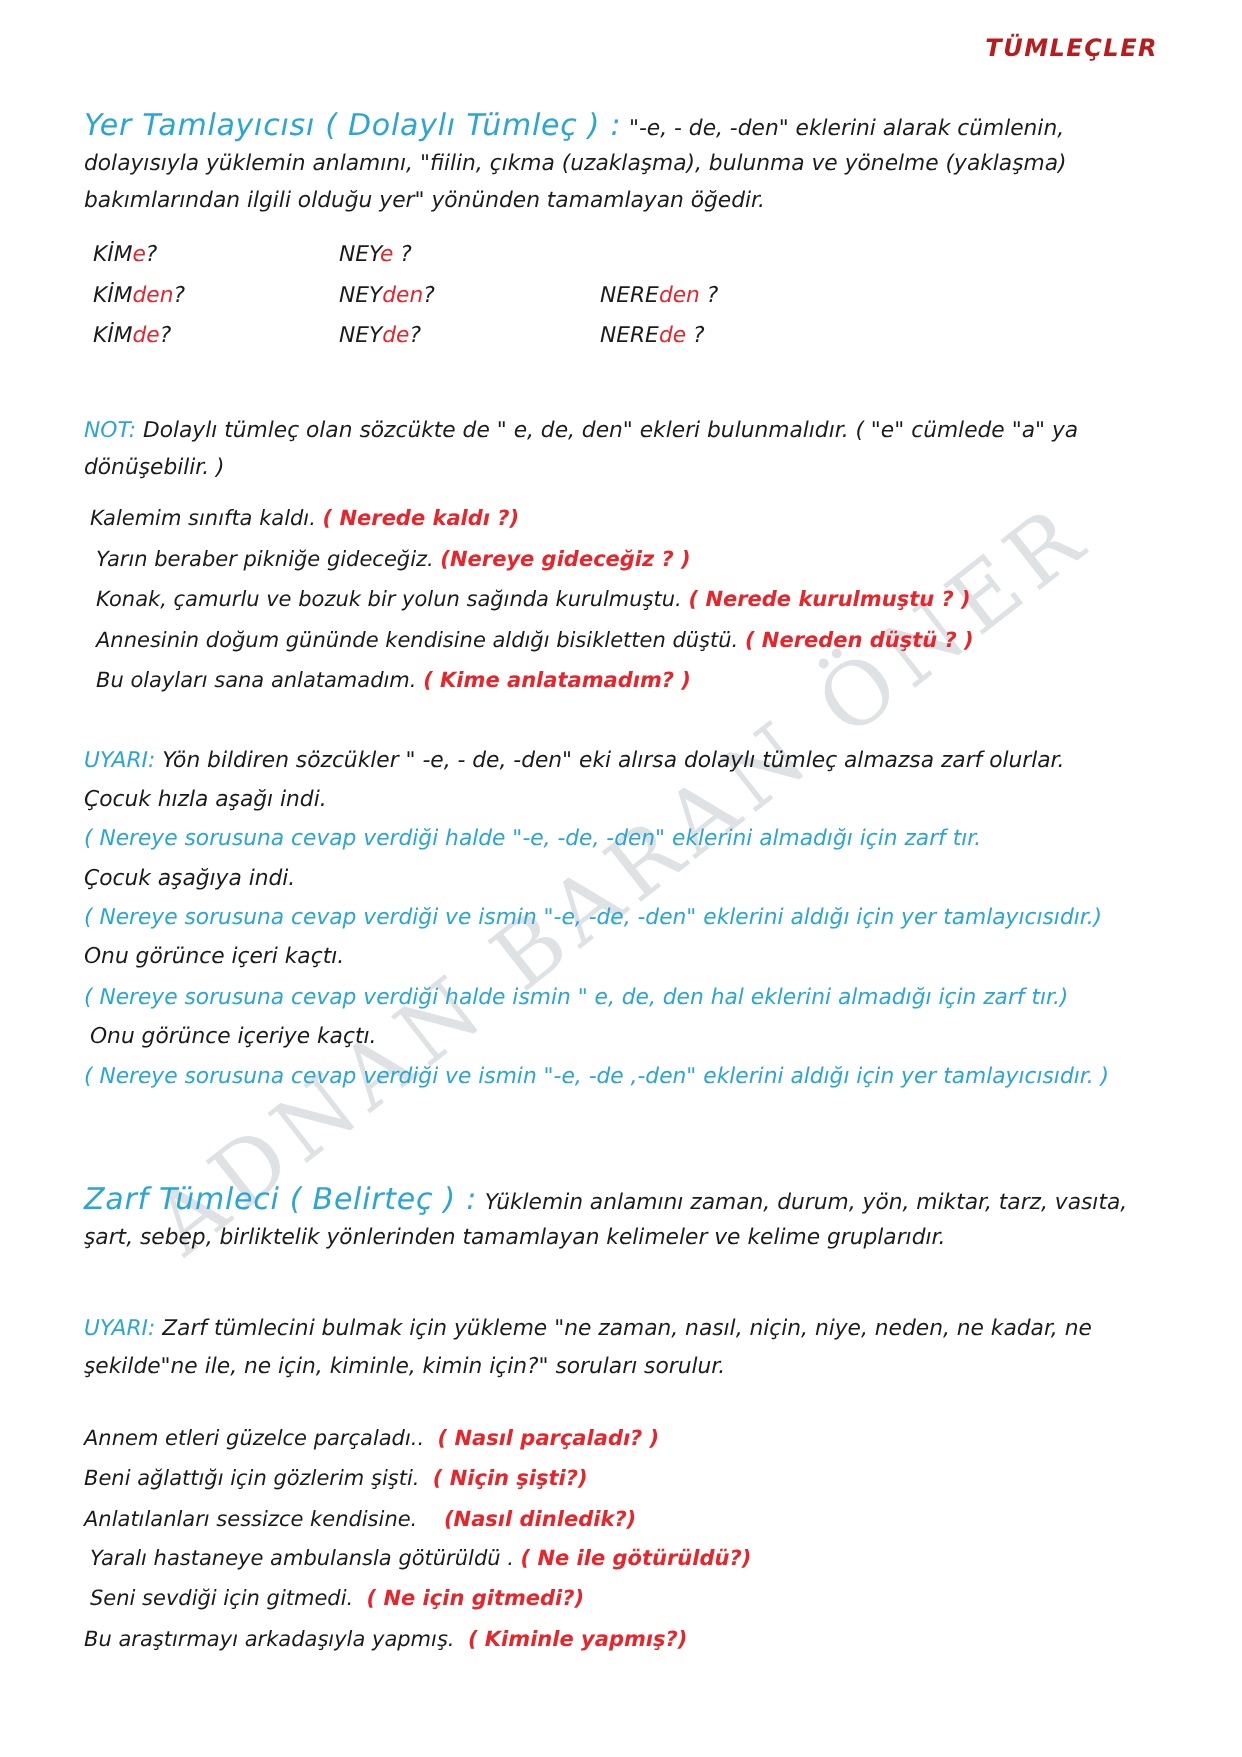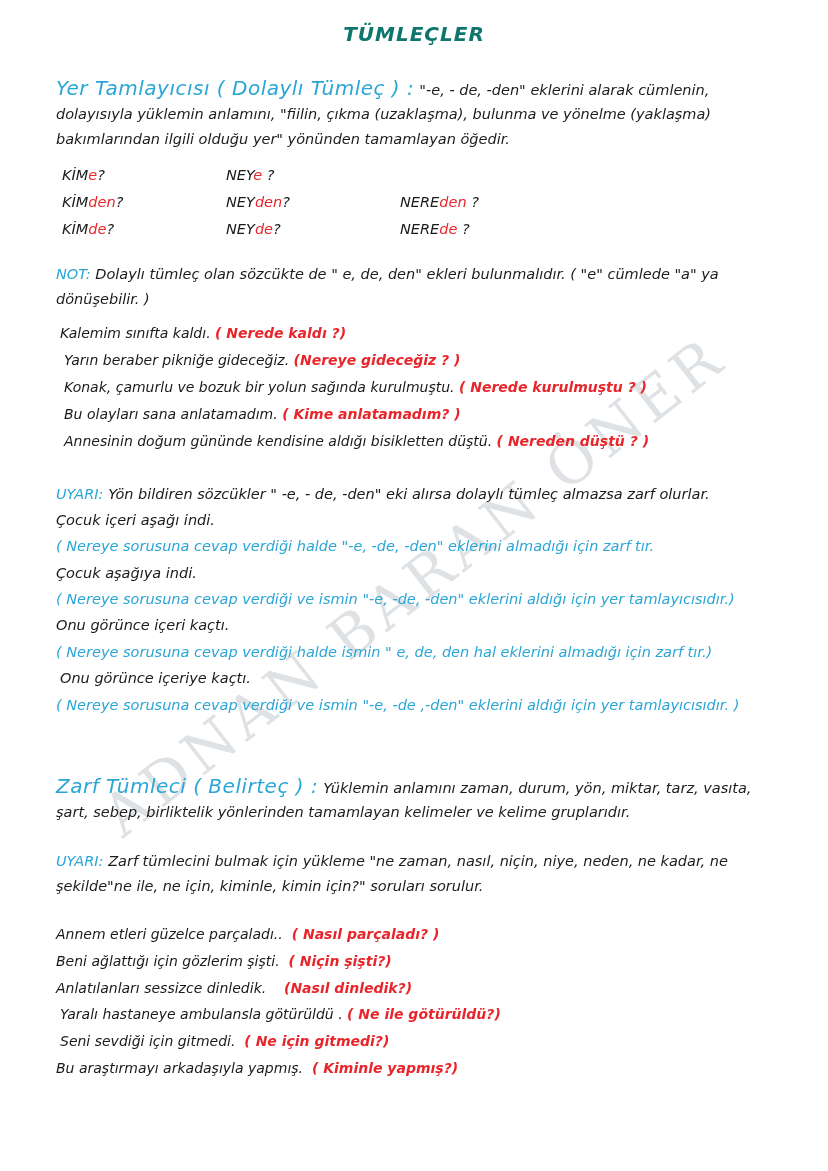--- a/index.html
+++ b/index.html
@@ -27,25 +27,25 @@
     letter-spacing:6px;
     color:#d9dde1;
     opacity:.85;
     white-space:nowrap;
     z-index:0;
     pointer-events:none;
   }
   .content { position:relative; z-index:2; }
 
   .doc-title {
-    text-align:center;
-    color:#0f766e;
+    text-align:right;
+    color:#b91c1c;
     font-style:italic;
     font-weight:bold;
-    font-size:20px;
+    font-size:16px;
     letter-spacing:1px;
     margin:4px 0 30px 0;
   }
 
   .h-blue {
     color:#2aa6d6;
     font-style:italic;
     font-size:20px;
     letter-spacing:.5px;
     font-weight:normal;
@@ -71,21 +71,21 @@
     font-style:italic;
     font-size:14.5px;
     line-height:1.85;
   }
   .qrow { display:flex; }
   .qcell { width:150px; }
   .qcell.c2 { width:160px; padding-left:14px; }
   .qcell.c3 { padding-left:14px; }
   .red { color:#e8252a; }
 
-  .note-block { margin-top:20px; }
+  .note-block { margin-top:38px; }
   .lbl-blue {
     color:#2aa6d6;
     font-style:italic;
     font-size:14.5px;
   }
   .ex-list { margin:8px 0 0 4px; }
   .ex {
     font-style:italic;
     font-size:14px;
     line-height:1.92;
@@ -100,21 +100,21 @@
     font-size:14.5px;
     line-height:1.82;
     margin:0;
     white-space:nowrap;
   }
   .warn-line.expl { color:#2aa6d6; }
 
   .section2 { margin-top:56px; }
   .section2 .h-blue { font-size:20px; }
 
-  .s2-warn { margin-top:24px; }
+  .s2-warn { margin-top:36px; }
   .s2-ex { margin-top:22px; }
 
   .indent1 { padding-left:4px; }
 </style>
 </head>
 <body>
 
 <div class="page">
 
   <div class="watermark">ADNAN BARAN ÖNER</div>
@@ -153,32 +153,32 @@
         <p class="body-line">
           <span class="lbl-blue">NOT:</span>
           <span>Dolaylı tümleç olan sözcükte de " e, de, den" ekleri bulunmalıdır. ( "e" cümlede "a" ya</span>
         </p>
         <p class="body-line">dönüşebilir. )</p>
 
         <div class="ex-list">
           <p class="ex"><span>Kalemim sınıfta kaldı.</span> <span class="ans">( Nerede kaldı ?)</span></p>
           <p class="ex indent1"><span>Yarın beraber pikniğe gideceğiz.</span> <span class="ans">(Nereye gideceğiz ? )</span></p>
           <p class="ex indent1"><span>Konak, çamurlu ve bozuk bir yolun sağında kurulmuştu.</span> <span class="ans">( Nerede kurulmuştu ? )</span></p>
+          <p class="ex indent1"><span>Annesinin doğum gününde kendisine aldığı bisikletten düştü.</span> <span class="ans">( Nereden düştü ? )</span></p>
           <p class="ex indent1"><span>Bu olayları sana anlatamadım.</span> <span class="ans">( Kime anlatamadım? )</span></p>
-          <p class="ex indent1"><span>Annesinin doğum gününde kendisine aldığı bisikletten düştü.</span> <span class="ans">( Nereden düştü ? )</span></p>
         </div>
       </div>
 
       <div class="warn-block">
         <p class="warn-line">
           <span class="lbl-blue">UYARI:</span>
           <span>Yön bildiren sözcükler " -e, - de, -den" eki alırsa dolaylı tümleç almazsa zarf olurlar.</span>
         </p>
 
-        <p class="warn-line">Çocuk içeri aşağı indi.</p>
+        <p class="warn-line">Çocuk hızla aşağı indi.</p>
         <p class="warn-line expl">( Nereye sorusuna cevap verdiği halde "-e, -de, -den" eklerini almadığı için zarf tır.</p>
 
         <p class="warn-line">Çocuk aşağıya indi.</p>
         <p class="warn-line expl">( Nereye sorusuna cevap verdiği ve ismin "-e, -de, -den" eklerini aldığı için yer tamlayıcısıdır.)</p>
 
         <p class="warn-line">Onu görünce içeri kaçtı.</p>
         <p class="warn-line expl">( Nereye sorusuna cevap verdiği halde ismin " e, de, den hal eklerini almadığı için zarf tır.)</p>
 
         <p class="warn-line indent1">Onu görünce içeriye kaçtı.</p>
         <p class="warn-line expl">( Nereye sorusuna cevap verdiği ve ismin "-e, -de ,-den" eklerini aldığı için yer tamlayıcısıdır. )</p>
@@ -196,21 +196,21 @@
         <p class="body-line">
           <span class="lbl-blue">UYARI:</span>
           <span>Zarf tümlecini bulmak için yükleme "ne zaman, nasıl, niçin, niye, neden, ne kadar, ne</span>
         </p>
         <p class="body-line">şekilde"ne ile, ne için, kiminle, kimin için?" soruları sorulur.</p>
       </div>
 
       <div class="s2-ex">
         <p class="ex"><span>Annem etleri güzelce parçaladı..</span> &nbsp;<span class="ans">( Nasıl parçaladı? )</span></p>
         <p class="ex"><span>Beni ağlattığı için gözlerim şişti.</span> &nbsp;<span class="ans">( Niçin şişti?)</span></p>
-        <p class="ex"><span>Anlatılanları sessizce dinledik.</span> &nbsp;&nbsp;&nbsp;<span class="ans">(Nasıl dinledik?)</span></p>
+        <p class="ex"><span>Anlatılanları sessizce kendisine.</span> &nbsp;&nbsp;&nbsp;<span class="ans">(Nasıl dinledik?)</span></p>
         <p class="ex indent1"><span>Yaralı hastaneye ambulansla götürüldü .</span> <span class="ans">( Ne ile götürüldü?)</span></p>
         <p class="ex indent1"><span>Seni sevdiği için gitmedi.</span> &nbsp;<span class="ans">( Ne için gitmedi?)</span></p>
         <p class="ex"><span>Bu araştırmayı arkadaşıyla yapmış.</span> &nbsp;<span class="ans">( Kiminle yapmış?)</span></p>
       </div>
     </div>
 
   </div>
 </div>
 
 </body></html>

